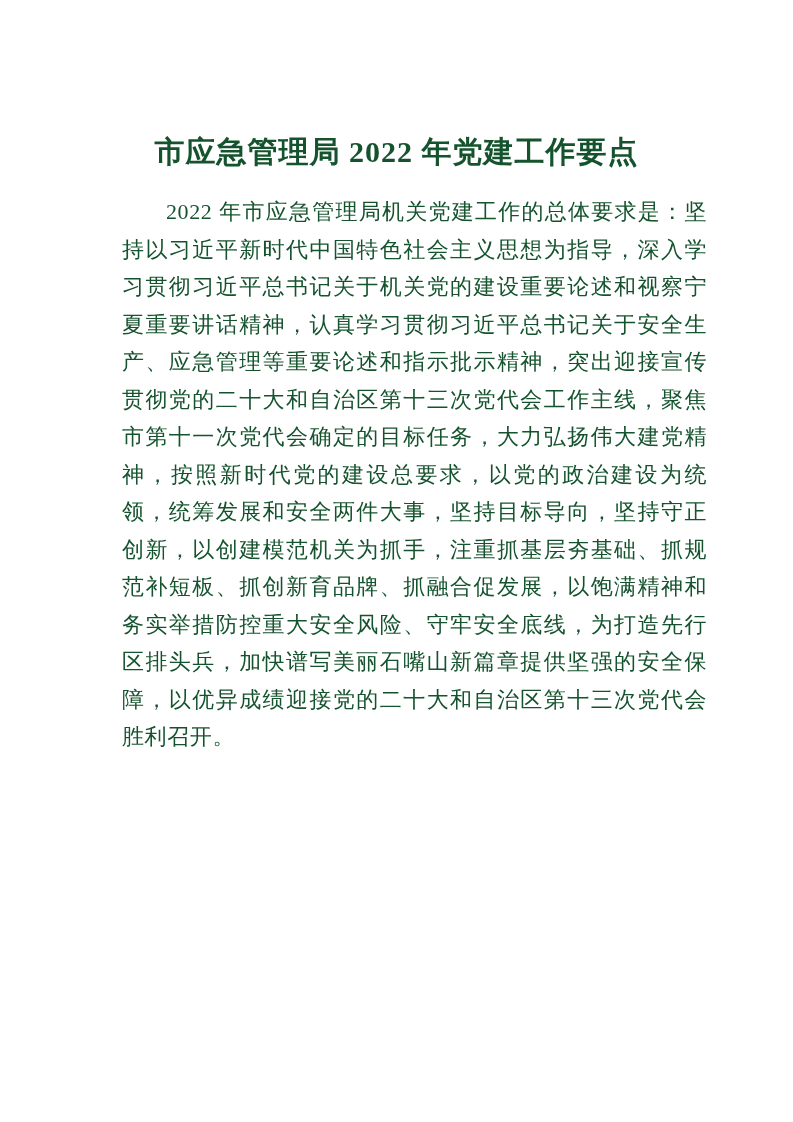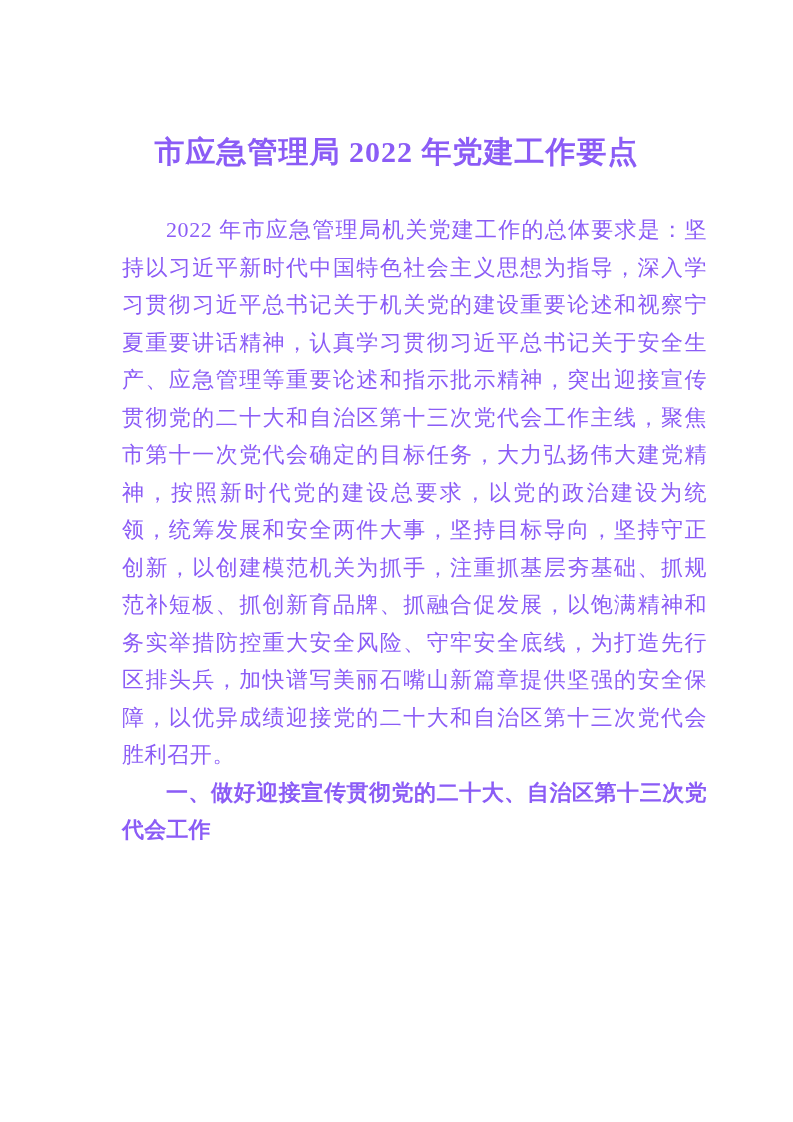--- a/index.html
+++ b/index.html
@@ -6,37 +6,37 @@
     margin: 0;
     padding: 0;
     background: #ffffff;
   }
   .page {
     position: relative;
     width: 793px;
     height: 1122px;
     margin: 0;
     background: #ffffff;
-    color: #8b5cf6;
+    color: #14532d;
     overflow: hidden;
   }
   .doc-title {
     margin: 134px 0 0 0;
     text-align: center;
     font-family: "Liberation Serif", "DejaVu Serif", serif;
     font-weight: 700;
     font-size: 30px;
     line-height: 36px;
     letter-spacing: 1px;
     white-space: nowrap;
   }
   .content {
     margin-left: 122px;
     width: 585px;
-    margin-top: 41px;
+    margin-top: 23px;
   }
   .para {
     margin: 0;
     font-size: 22px;
     line-height: 37.5px;
     text-align: justify;
     text-justify: inter-character;
     text-indent: 44px;
     letter-spacing: 0.6px;
   }
@@ -52,16 +52,15 @@
 </style>
 </head>
 <body>
 
 <div class="page">
   <h1 class="doc-title">市应急管理局 2022 年党建工作要点</h1>
 
   <div class="content">
     <p class="para body-text">2022 年市应急管理局机关党建工作的总体要求是：坚持以习近平新时代中国特色社会主义思想为指导，深入学习贯彻习近平总书记关于机关党的建设重要论述和视察宁夏重要讲话精神，认真学习贯彻习近平总书记关于安全生产、应急管理等重要论述和指示批示精神，突出迎接宣传贯彻党的二十大和自治区第十三次党代会工作主线，聚焦市第十一次党代会确定的目标任务，大力弘扬伟大建党精神，按照新时代党的建设总要求，以党的政治建设为统领，统筹发展和安全两件大事，坚持目标导向，坚持守正创新，以创建模范机关为抓手，注重抓基层夯基础、抓规范补短板、抓创新育品牌、抓融合促发展，以饱满精神和务实举措防控重大安全风险、守牢安全底线，为打造先行区排头兵，加快谱写美丽石嘴山新篇章提供坚强的安全保障，以优异成绩迎接党的二十大和自治区第十三次党代会胜利召开。</p>
 
-    <p class="para heading-text">一、做好迎接宣传贯彻党的二十大、自治区第十三次党代会工作</p>
 
   </div>
 </div>
 
 </body></html>

